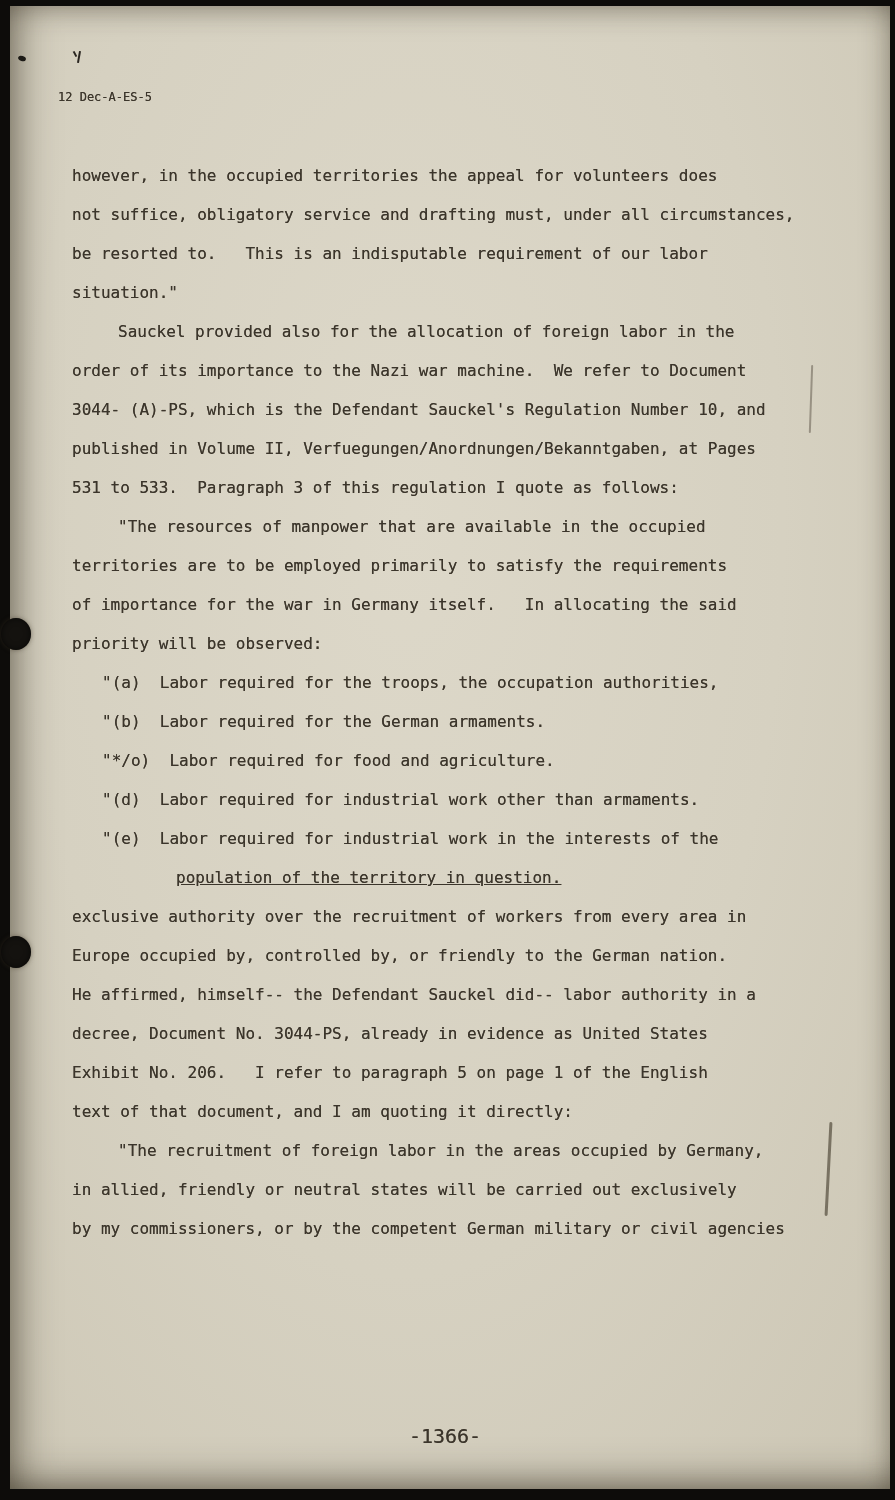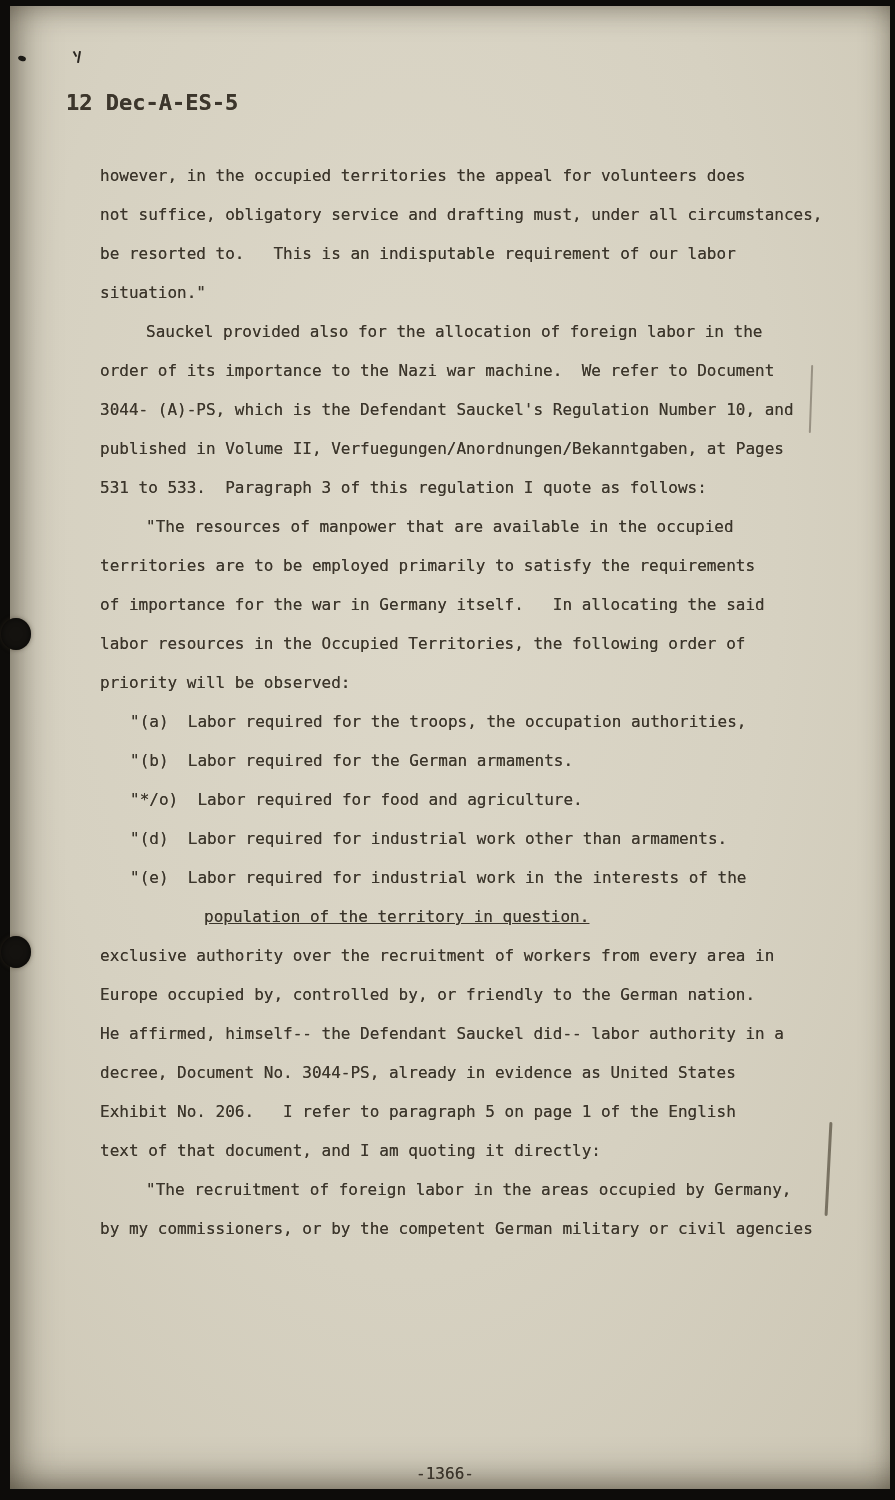--- a/index.html
+++ b/index.html
@@ -11,38 +11,37 @@
   .paper{
     position:absolute;left:10px;top:6px;right:5px;bottom:11px;
     background:radial-gradient(ellipse at 45% 35%, #ddd8c9 0%, #d6d1c1 55%, #ccc6b4 100%);
     box-shadow:
       inset 28px 0 40px -22px rgba(50,42,28,.55),
       inset -18px 0 30px -18px rgba(50,42,28,.35),
       inset 0 22px 32px -22px rgba(50,42,28,.40),
       inset 0 -28px 38px -22px rgba(50,42,28,.55);
   }
   .header{
-    position:absolute;top:84px;left:56px;
-    font-size:22px;color:#3c362c;white-space:pre;
+    position:absolute;top:84px;left:48px;
+    font-size:12px;color:#3c362c;white-space:pre;
     text-shadow:0 0 .5px rgba(58,50,38,.8);
-    font-weight:bold;
   }
   .body-text{
-    position:absolute;top:150px;left:62px;width:746px;margin-left:28px;
+    position:absolute;top:150px;left:62px;width:746px;
   }
   .line{
     white-space:pre;font-size:16px;line-height:39px;color:#3b352b;
     text-shadow:0 0 .5px rgba(58,50,38,.75);
   }
   .ind1{padding-left:30px;}
   .ind2{padding-left:46px;}
   .ind3{padding-left:104px;text-decoration:underline;}
   .footer{
-    position:absolute;top:1458px;left:62px;width:746px;text-align:center;
-    font-size:16px;color:#3b352b;white-space:pre;
+    position:absolute;top:1418px;left:62px;width:746px;text-align:center;
+    font-size:20px;color:#3b352b;white-space:pre;
     text-shadow:0 0 .5px rgba(58,50,38,.75);
   }
   .hole{
     position:absolute;left:-9px;width:30px;height:32px;border-radius:50%;
     background:#14120f;
     box-shadow:inset 0 0 6px rgba(0,0,0,.6), 0 0 4px rgba(60,50,35,.5);
   }
   .hole-top{top:612px;}
   .hole-bottom{top:930px;}
   .pen-mark{
@@ -78,35 +77,35 @@
       <div class="line">be resorted to.   This is an indisputable requirement of our labor</div>
       <div class="line">situation."</div>
       <div class="line ind2">Sauckel provided also for the allocation of foreign labor in the</div>
       <div class="line">order of its importance to the Nazi war machine.  We refer to Document</div>
       <div class="line">3044- (A)-PS, which is the Defendant Sauckel's Regulation Number 10, and</div>
       <div class="line">published in Volume II, Verfuegungen/Anordnungen/Bekanntgaben, at Pages</div>
       <div class="line">531 to 533.  Paragraph 3 of this regulation I quote as follows:</div>
       <div class="line ind2">"The resources of manpower that are available in the occupied</div>
       <div class="line">territories are to be employed primarily to satisfy the requirements</div>
       <div class="line">of importance for the war in Germany itself.   In allocating the said</div>
-      <div class="line">labor resources in the Occupied Territories, the following order of</div>
       <div class="line">priority will be observed:</div>
       <div class="line ind1">"(a)  Labor required for the troops, the occupation authorities,</div>
       <div class="line ind1">"(b)  Labor required for the German armaments.</div>
       <div class="line ind1">"*/o)  Labor required for food and agriculture.</div>
       <div class="line ind1">"(d)  Labor required for industrial work other than armaments.</div>
       <div class="line ind1">"(e)  Labor required for industrial work in the interests of the</div>
       <div class="line ind3">population of the territory in question.</div>
       <div class="line">exclusive authority over the recruitment of workers from every area in</div>
       <div class="line">Europe occupied by, controlled by, or friendly to the German nation.</div>
       <div class="line">He affirmed, himself-- the Defendant Sauckel did-- labor authority in a</div>
       <div class="line">decree, Document No. 3044-PS, already in evidence as United States</div>
       <div class="line">Exhibit No. 206.   I refer to paragraph 5 on page 1 of the English</div>
       <div class="line">text of that document, and I am quoting it directly:</div>
       <div class="line ind2">"The recruitment of foreign labor in the areas occupied by Germany,</div>
+      <div class="line">in allied, friendly or neutral states will be carried out exclusively</div>
       <div class="line">by my commissioners, or by the competent German military or civil agencies</div>
     </div>
 
   <div class="footer">-1366-</div>
 
   <div class="hole hole-top"></div>
   <div class="hole hole-bottom"></div>
 
   <div class="pen-mark pen-mark-1"></div>
   <div class="pen-mark pen-mark-2"></div>

